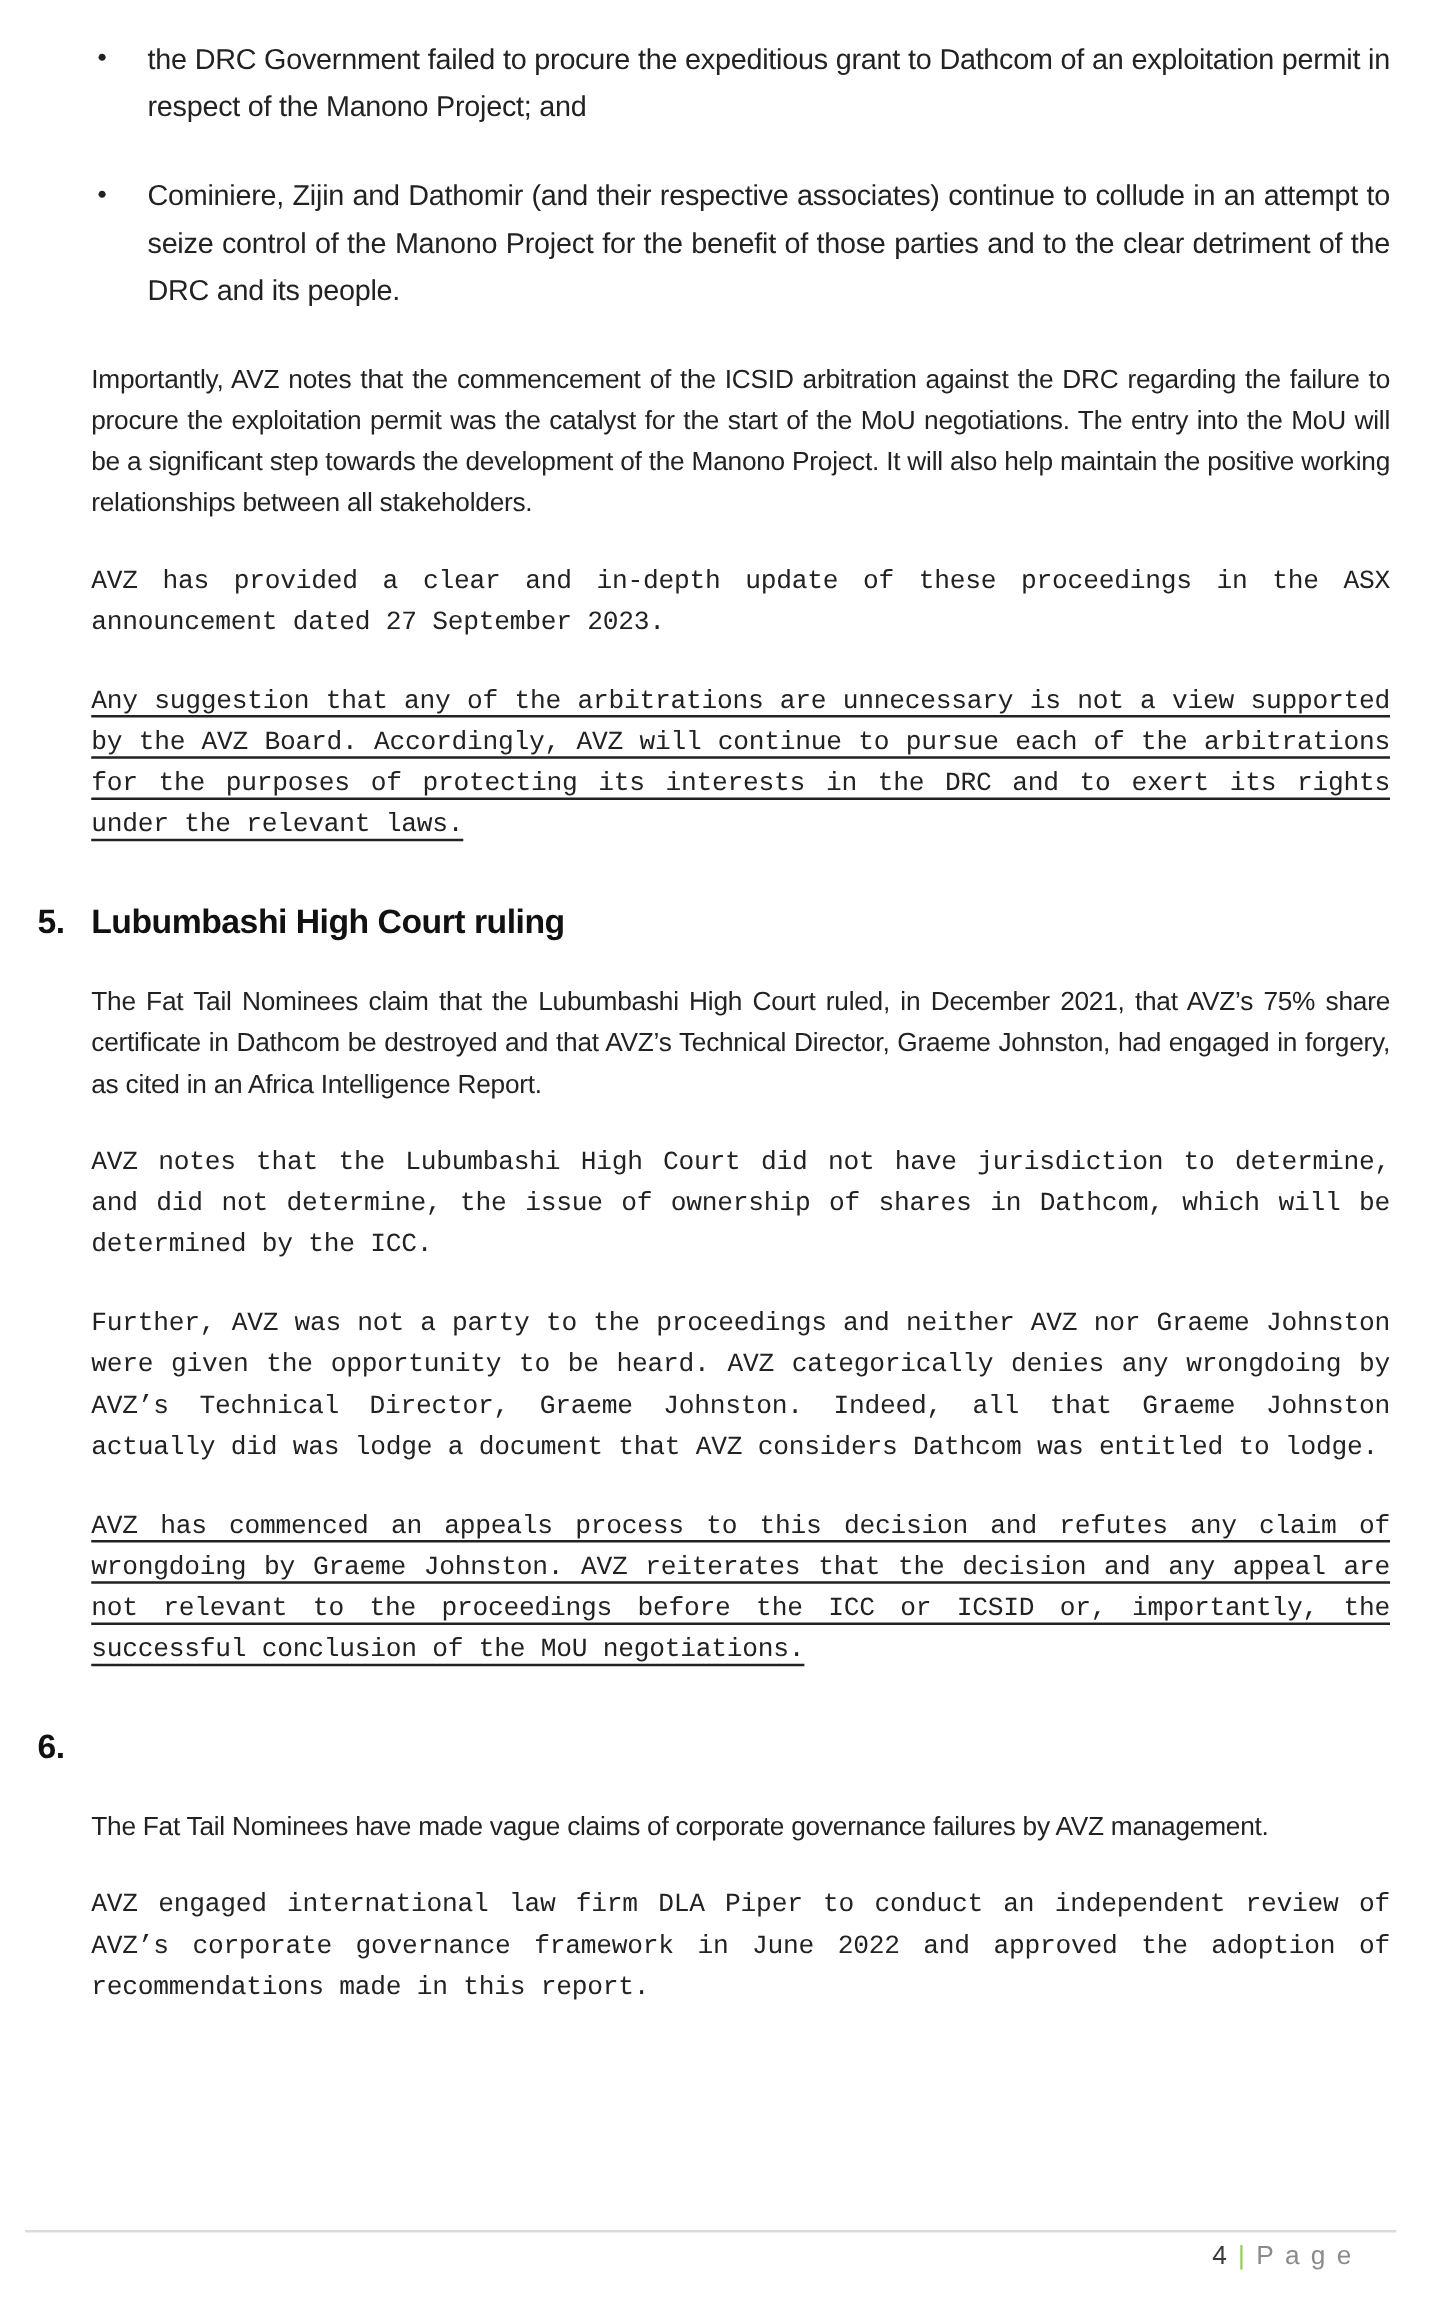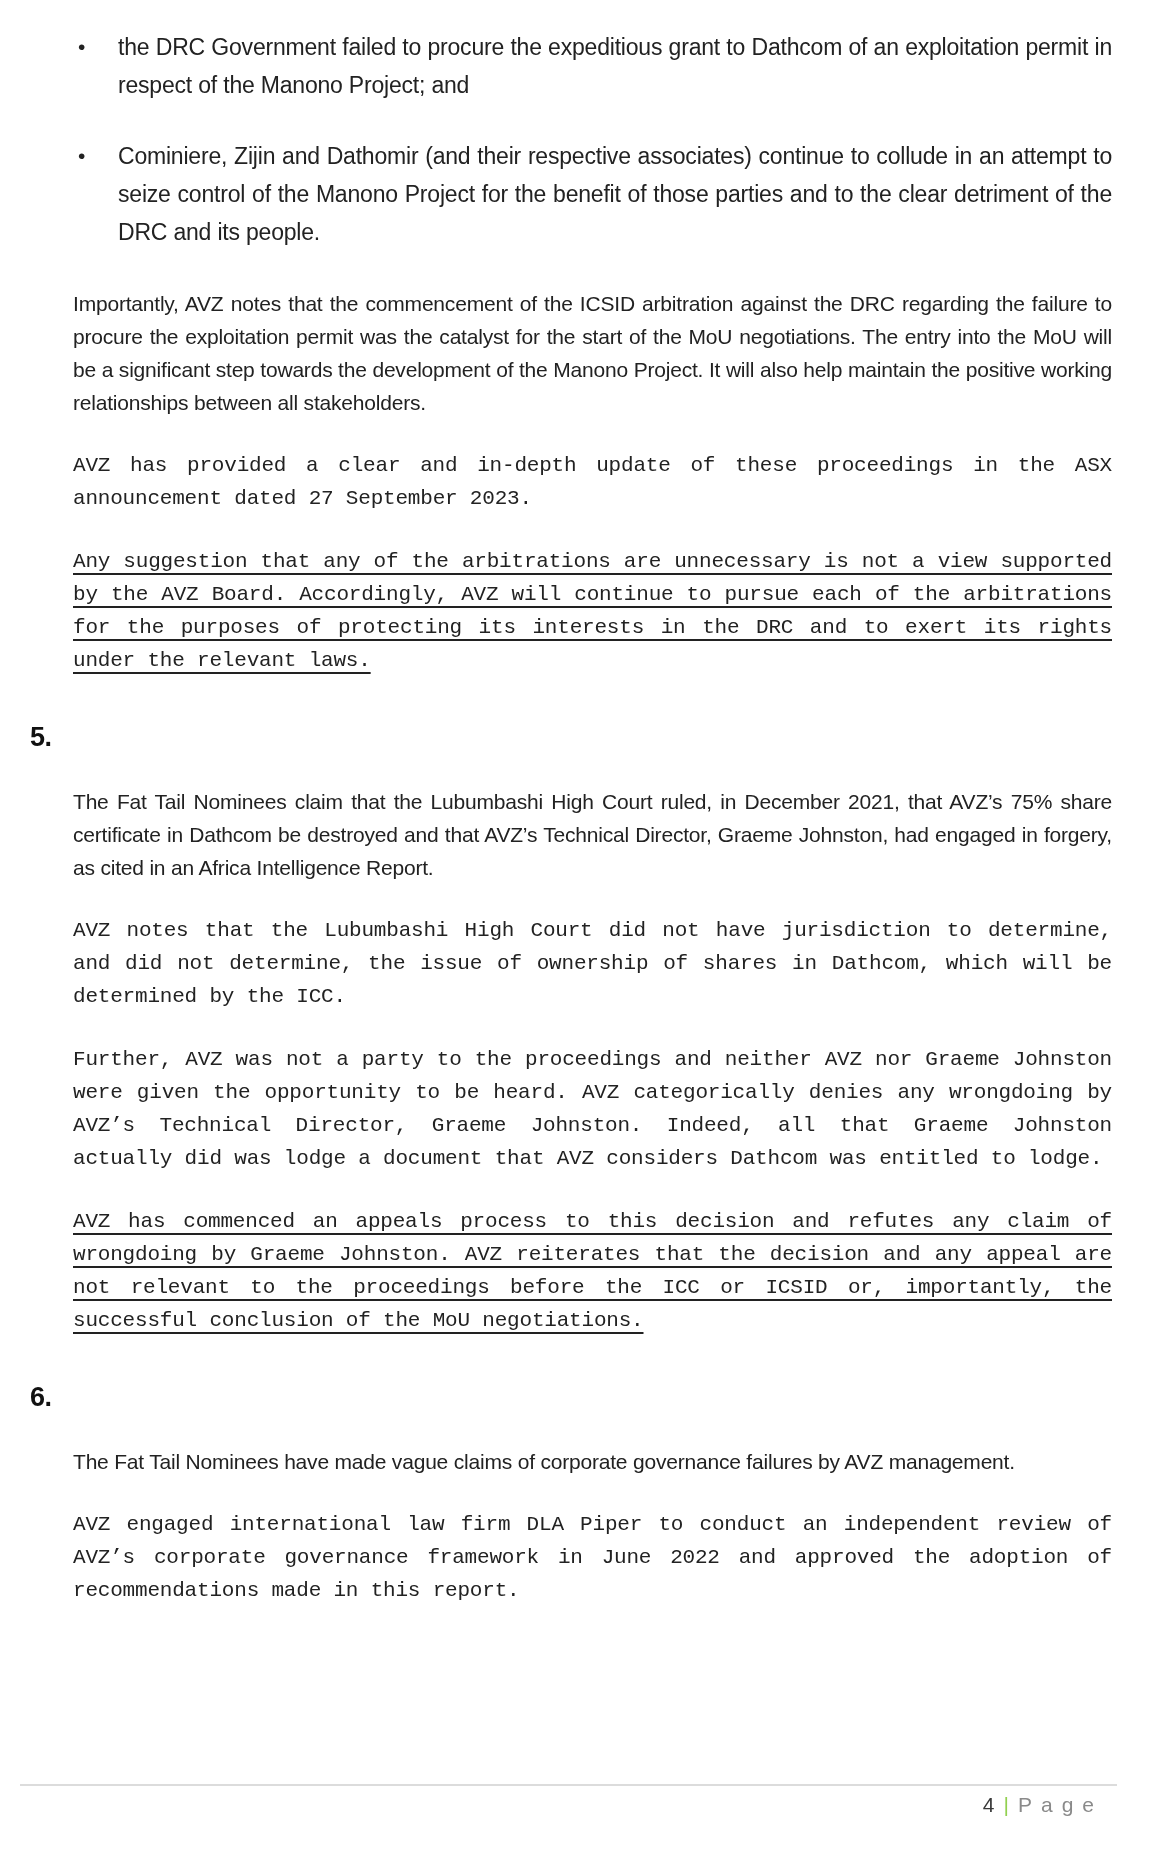--- a/index.html
+++ b/index.html
@@ -78,21 +78,21 @@
     position: absolute;
     left: 20px;
     right: 45px;
     top: 1784px;
     height: 2px;
     background: #dcdcdc;
   }
   .footer-text {
     position: absolute;
     top: 1792px;
-    right: 59px;
+    right: 72px;
     font-size: 21px;
     line-height: 26px;
     white-space: nowrap;
   }
   .footer-text .page-number {
     color: #3a3a3a;
     margin-right: 9px;
   }
   .footer-text .separator {
     color: #92d050;
@@ -121,20 +121,21 @@
     </ul>
 
     <p class="para">Importantly, AVZ notes that the commencement of the ICSID arbitration against the DRC regarding the failure to procure the exploitation permit was the catalyst for the start of the MoU negotiations. The entry into the MoU will be a significant step towards the development of the Manono Project. It will also help maintain the positive working relationships between all stakeholders.</p>
 
     <p class="para">AVZ has provided a clear and in-depth update of these proceedings in the ASX announcement dated 27 September 2023.</p>
 
     <p class="para underlined">Any suggestion that any of the arbitrations are unnecessary is not a view supported by the AVZ Board. Accordingly, AVZ will continue to pursue each of the arbitrations for the purposes of protecting its interests in the DRC and to exert its rights under the relevant laws.</p>
 
     <div class="heading">
       <span class="heading-number">5.</span>
+      <span class="heading-title">Lubumbashi High Court ruling</span>
     </div>
 
     <p class="para">The Fat Tail Nominees claim that the Lubumbashi High Court ruled, in December 2021, that AVZ’s 75% share certificate in Dathcom be destroyed and that AVZ’s Technical Director, Graeme Johnston, had engaged in forgery, as cited in an Africa Intelligence Report.</p>
 
     <p class="para">AVZ notes that the Lubumbashi High Court did not have jurisdiction to determine, and did not determine, the issue of ownership of shares in Dathcom, which will be determined by the ICC.</p>
 
     <p class="para">Further, AVZ was not a party to the proceedings and neither AVZ nor Graeme Johnston were given the opportunity to be heard. AVZ categorically denies any wrongdoing by AVZ’s Technical Director, Graeme Johnston. Indeed, all that Graeme Johnston actually did was lodge a document that AVZ considers Dathcom was entitled to lodge.</p>
 
     <p class="para underlined">AVZ has commenced an appeals process to this decision and refutes any claim of wrongdoing by Graeme Johnston. AVZ reiterates that the decision and any appeal are not relevant to the proceedings before the ICC or ICSID or, importantly, the successful conclusion of the MoU negotiations.</p>
 

